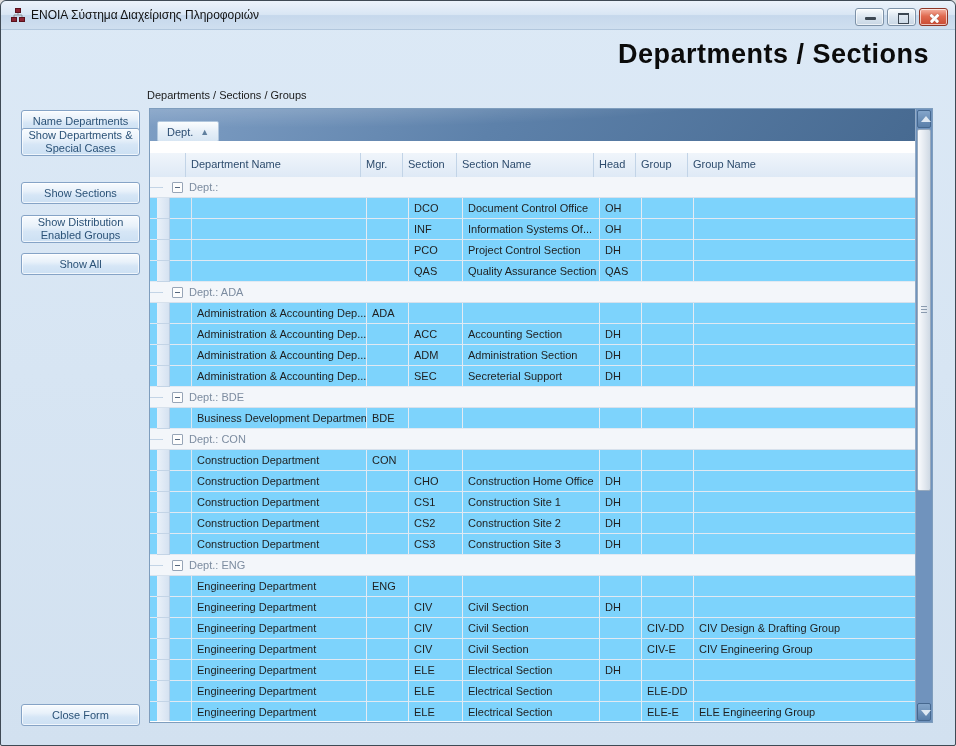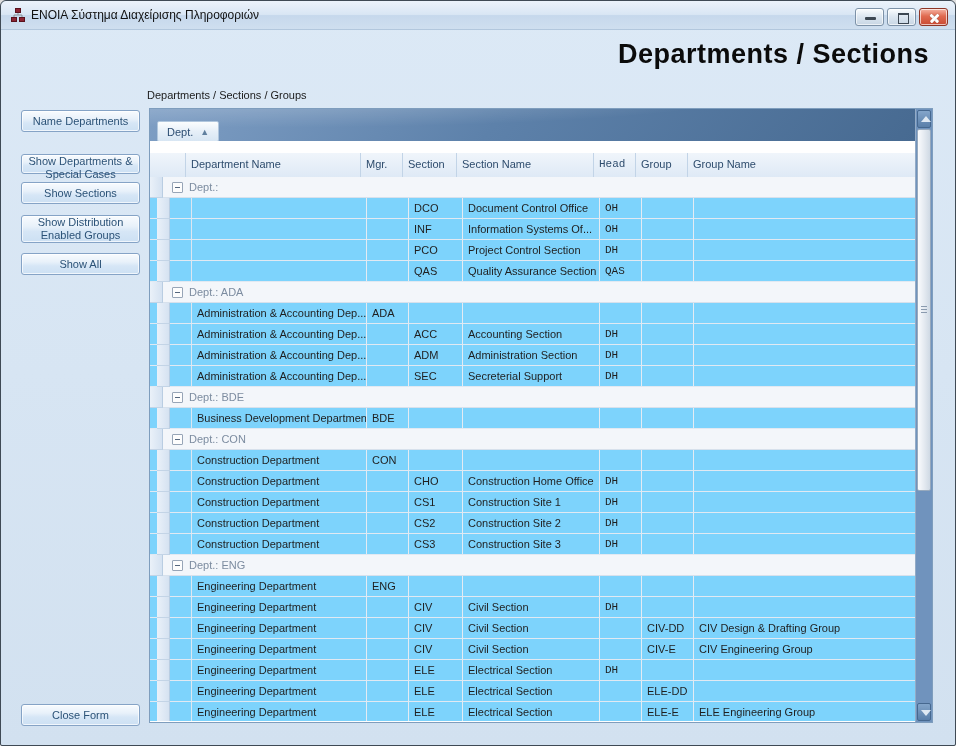--- a/index.html
+++ b/index.html
@@ -53,21 +53,21 @@
   .sbtn{
     position:absolute;left:20px;width:119px;
     border:1px solid #85a3c6;border-radius:3px;
     background:linear-gradient(#f8fbfe,#e8f1fa 40%,#d6e6f6 60%,#cce0f3);
     box-shadow:inset 0 0 0 1px rgba(255,255,255,.7);
     color:#2b5277;font-size:11px;line-height:13px;
     font-family:"Liberation Sans", sans-serif;
     padding:0 4px;cursor:default;
   }
   .b1{top:109px;height:22px;}
-  .b2{top:153px;height:20px;}
+  .b2{top:127px;height:28px;}
   .b3{top:181px;height:22px;}
   .b4{top:214px;height:28px;}
   .b5{top:252px;height:22px;}
   .b6{top:703px;height:22px;}
   
   .grid{
     position:absolute;left:148px;top:107px;width:784px;height:615px;
     border:1px solid #7e9dbd;background:#fff;box-sizing:border-box;overflow:hidden;
   }
   .group-panel{
@@ -94,21 +94,21 @@
     border-bottom:1px solid #a6bed8;box-sizing:border-box;
   }
   .hsel{width:36px;box-sizing:border-box;border-right:1px solid #c2d4e7;}
   .hcell{
     box-sizing:border-box;border-right:1px solid #c2d4e7;
     font-size:11px;color:#2e4c6d;line-height:22px;padding-left:5px;
     white-space:nowrap;overflow:hidden;
   }
   .grid-body{position:absolute;left:0;top:68px;width:766px;bottom:1px;overflow:hidden;}
   .grow,.drow{display:flex;height:21px;box-sizing:border-box;}
-  .grow{background:#f3f6fa;border-bottom:1px solid #d7e1ec;}
+  .grow{background:#f3f6fa;border-bottom:1px solid #d7e1ec;align-items:center;}
   .drow{background:#7dd3fc;border-bottom:1px solid #e1e9f2;padding-left:7px;}
   .ind{
     width:13px;box-sizing:border-box;flex:none;
     background:linear-gradient(90deg,#eaf1f9,#d5e2f1);
     border-right:1px solid #b9cde2;border-bottom:1px solid #c3d4e6;margin-bottom:-1px;
   }
   .indent{width:22px;flex:none;box-sizing:border-box;border-right:1px solid #dde6f0;}
   .gcell{flex:1;display:flex;align-items:center;gap:6px;padding-left:9px;overflow:hidden;}
   .collapse{
     width:11px;height:11px;flex:none;position:relative;box-sizing:border-box;
@@ -118,21 +118,21 @@
   .glabel{font-size:11px;color:#7c8ca0;white-space:nowrap;}
   .cell{
     box-sizing:border-box;border-right:1px solid #e4ebf3;
     font-size:11px;color:#1f1f1f;line-height:20px;padding-left:5px;
     white-space:nowrap;overflow:hidden;
   }
   .col0{width:175px;flex:none;}
   .col1{width:42px;flex:none;}
   .col2{width:54px;flex:none;}
   .col3{width:137px;flex:none;}
-  .col4{width:42px;flex:none;font-family:Liberation Mono, monospace;}
+  .col4{width:42px;flex:none;}
   .col5{width:52px;flex:none;}
   .col6{flex:1;border-right:none;}
   
   .vscroll{
     position:absolute;top:0;right:0;bottom:0;width:17px;
     background:#7093bd;border-left:1px solid #93abc6;box-sizing:border-box;
   }
   .sb-btn{
     position:absolute;left:1px;right:1px;height:18px;box-sizing:border-box;
     background:linear-gradient(#83a5ca,#5a7fa9);border:1px solid #46688f;border-radius:2px;

